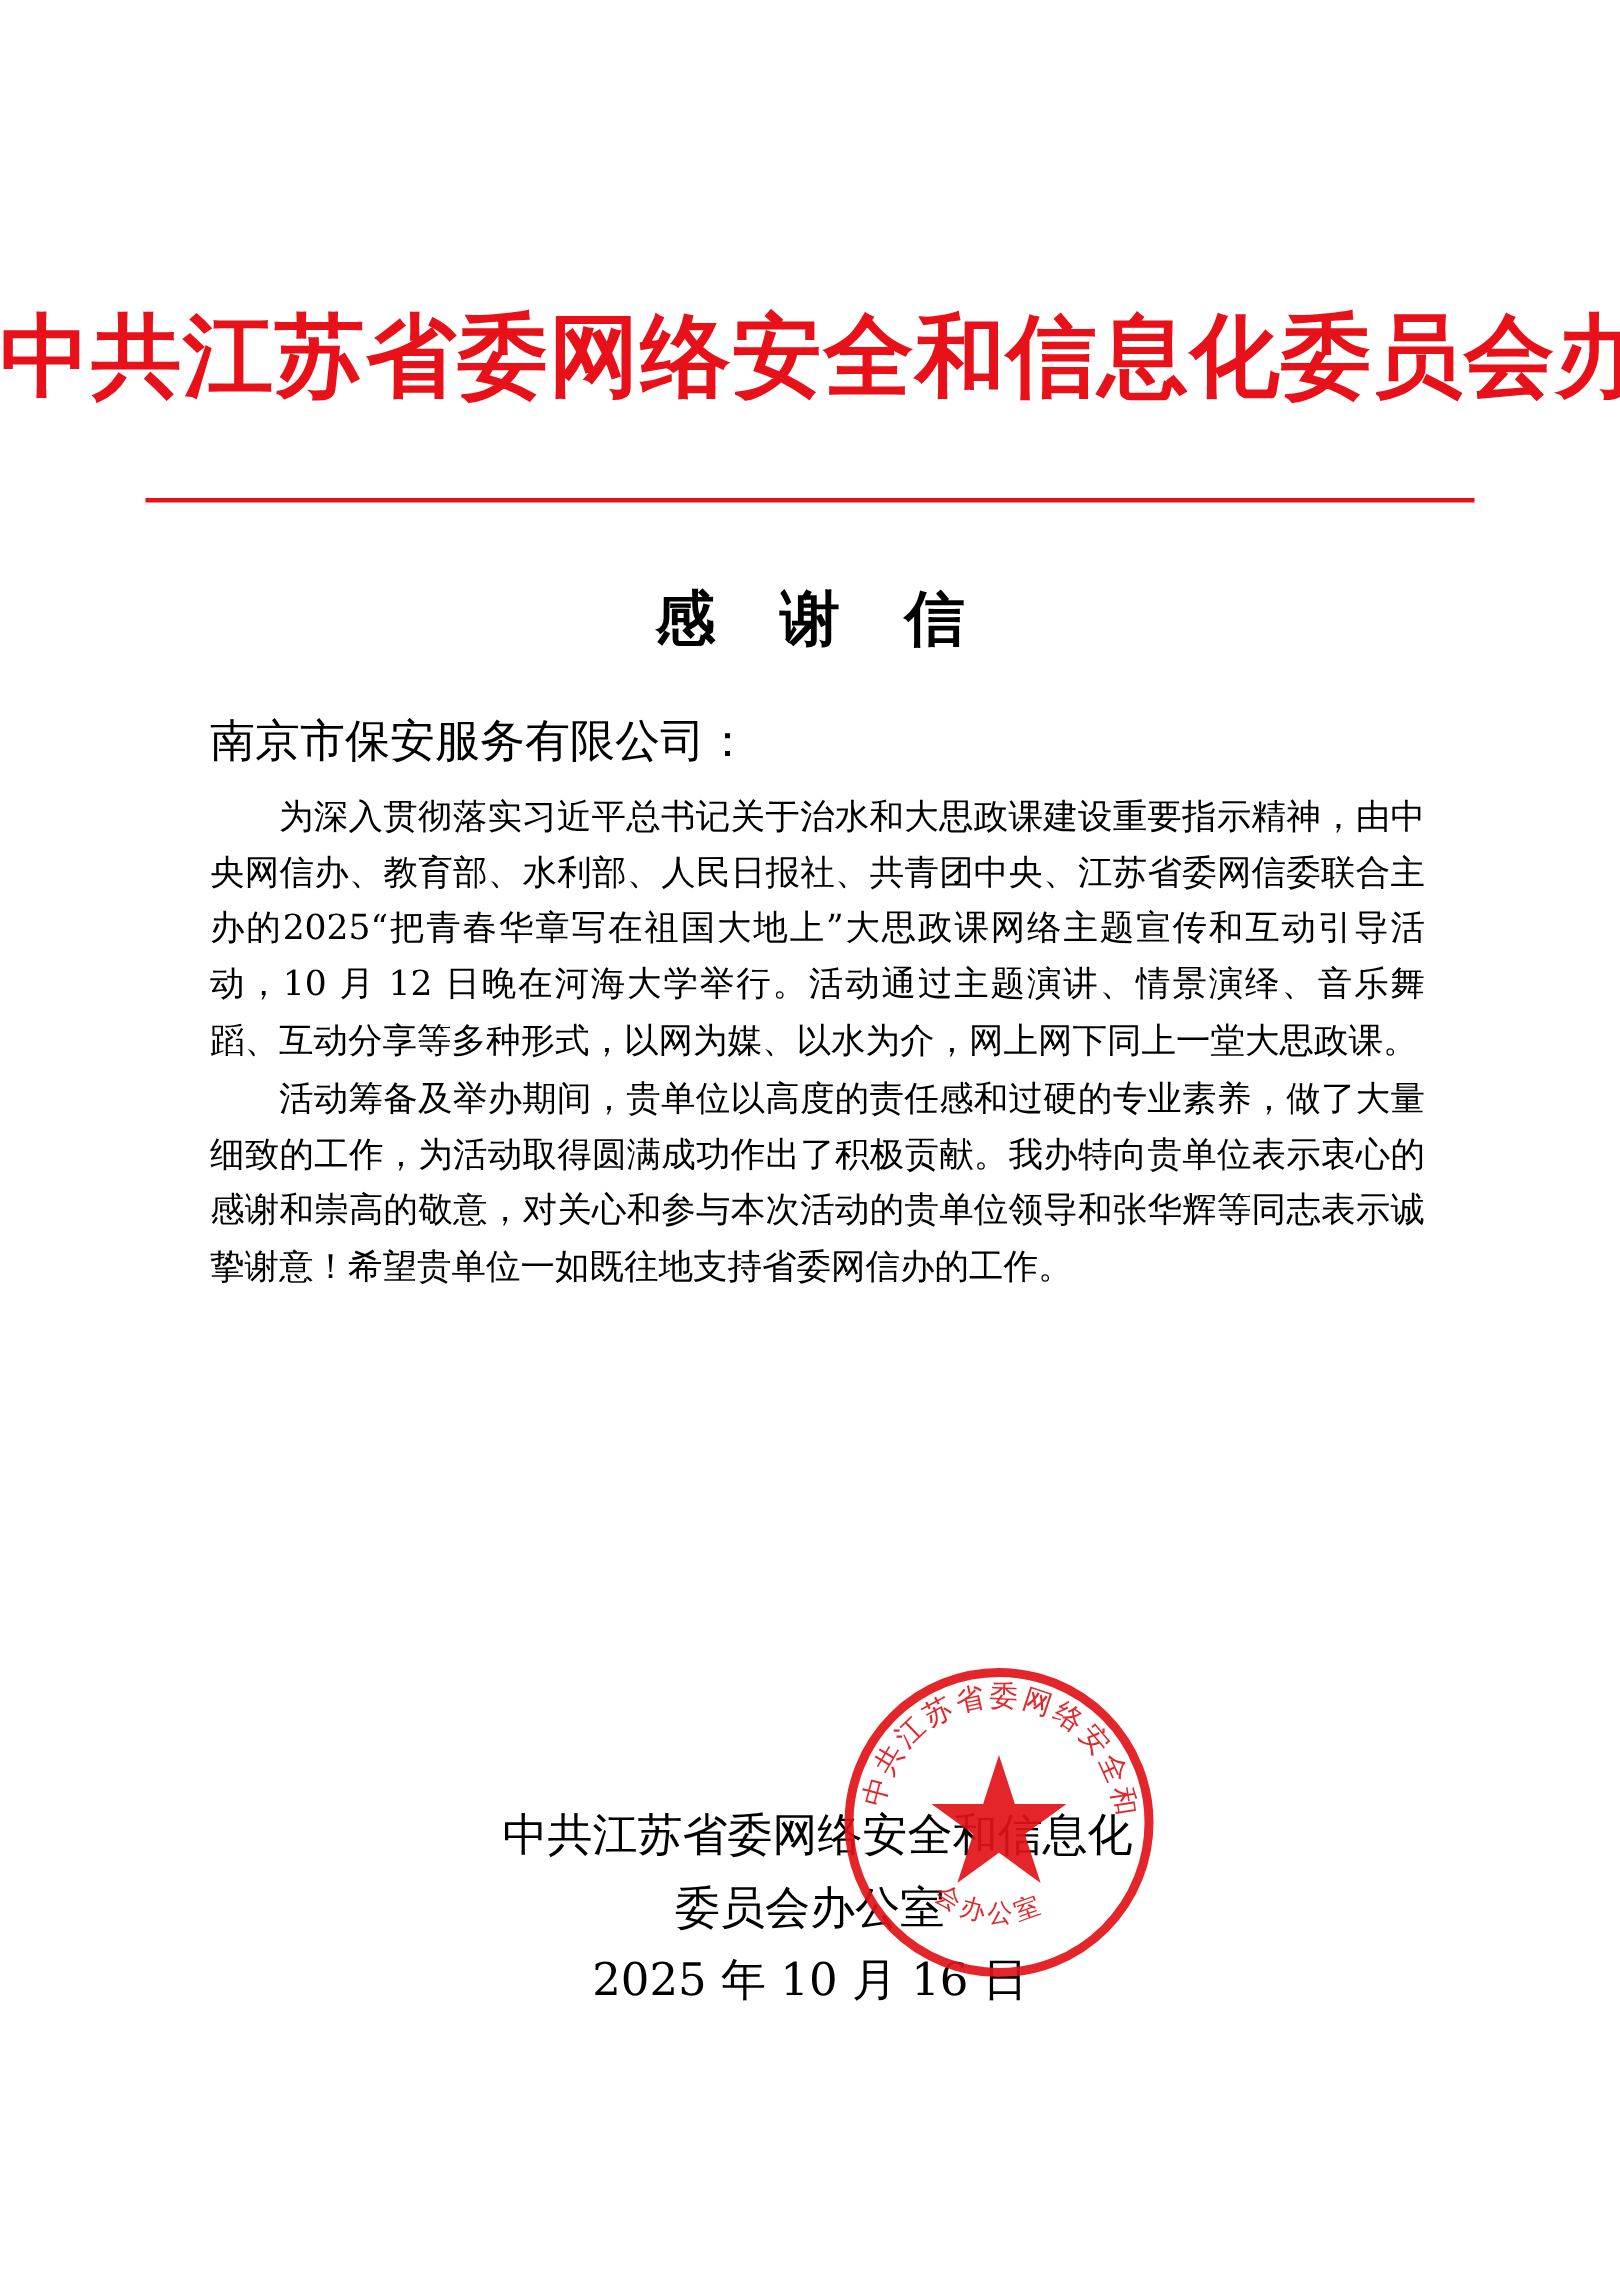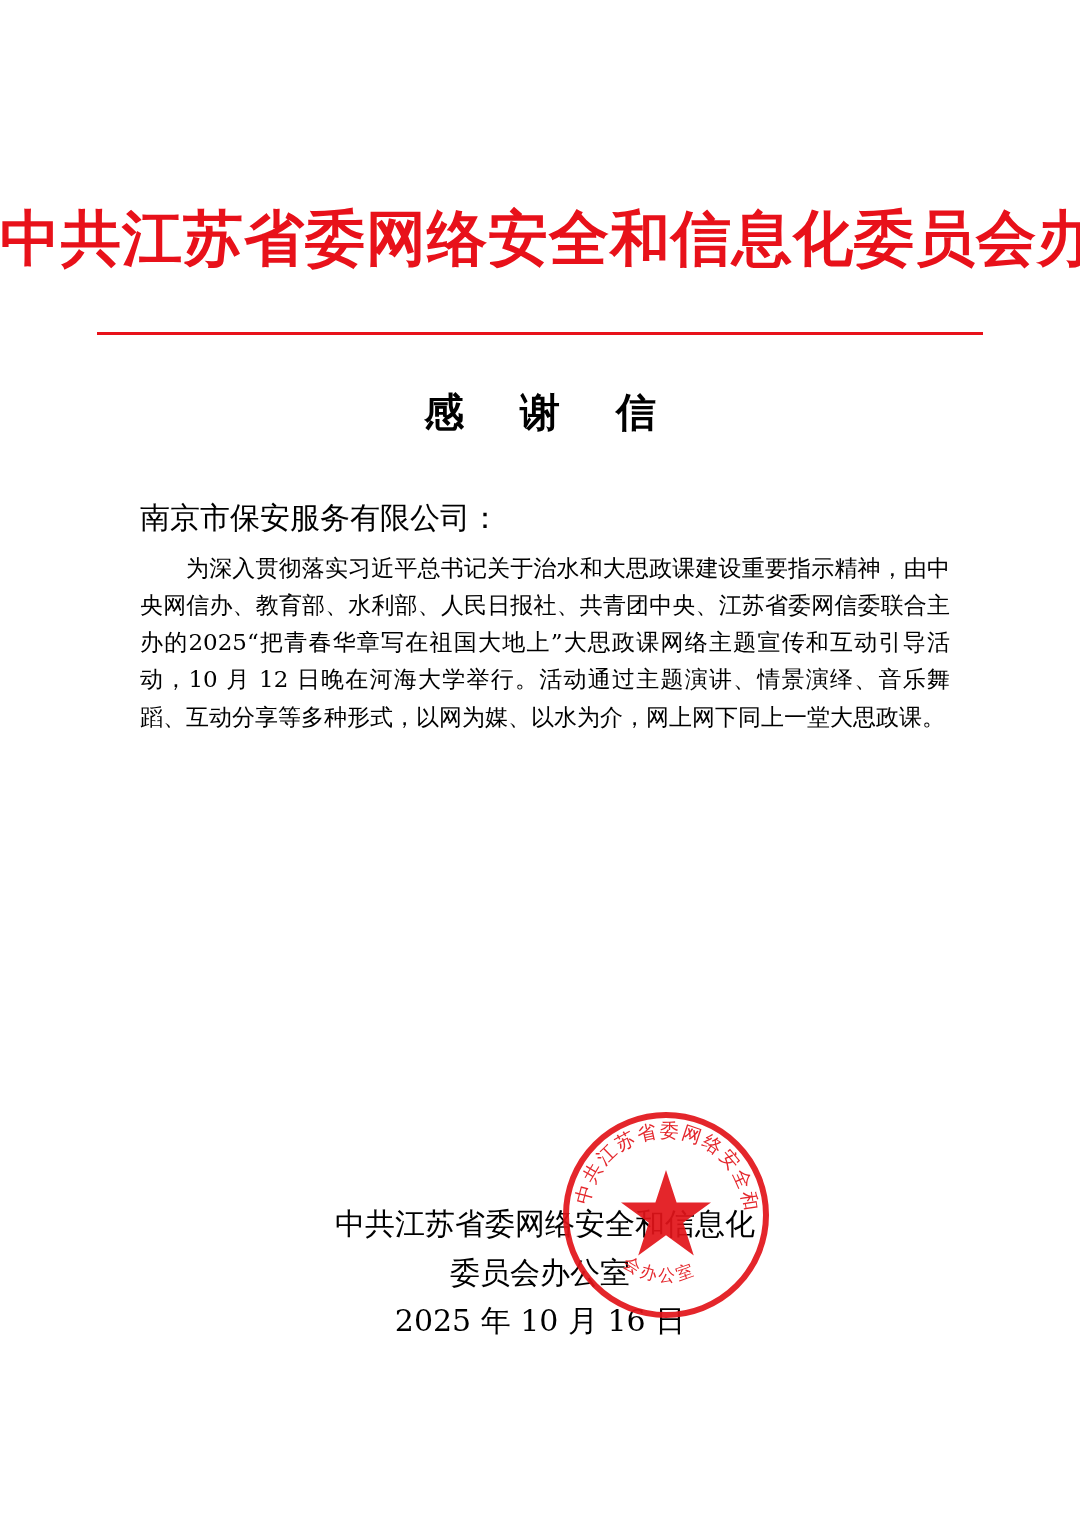--- a/index.html
+++ b/index.html
@@ -52,35 +52,34 @@
   .doc-title {
     position: absolute;
     top: 385px;
     left: 0;
     width: 1080px;
     text-align: center;
     font-size: 40px;
     font-weight: bold;
     letter-spacing: 16px;
     text-indent: 16px;
-    font-family: Liberation Mono, monospace;
+    font-family: Liberation Sans, sans-serif;
   }
 
   
   .body-wrap {
     position: absolute;
     top: 472px;
     left: 140px;
     width: 810px;
   }
   .salutation {
     font-size: 30px;
     line-height: 1.55;
     margin-bottom: 8px;
-    margin-top: 23px;
   }
   .para {
     font-size: 23px;
     line-height: 1.62;
     text-indent: 2em;
     text-align: justify;
     text-justify: inter-ideograph;
     margin: 0 0 2px 0;
   }
 
@@ -122,20 +121,21 @@
   <div class="letterhead">
     <div class="letterhead-title">中共江苏省委网络安全和信息化委员会办公室</div>
   </div>
   <div class="letterhead-rule"></div>
 
   <div class="doc-title">感 谢 信</div>
 
   <div class="body-wrap">
     <div class="salutation">南京市保安服务有限公司：</div>
     <p class="para">为深入贯彻落实习近平总书记关于治水和大思政课建设重要指示精神，由中央网信办、教育部、水利部、人民日报社、共青团中央、江苏省委网信委联合主办的2025“把青春华章写在祖国大地上”大思政课网络主题宣传和互动引导活动，10 月 12 日晚在河海大学举行。活动通过主题演讲、情景演绎、音乐舞蹈、互动分享等多种形式，以网为媒、以水为介，网上网下同上一堂大思政课。</p>
+    <p class="para">活动筹备及举办期间，贵单位以高度的责任感和过硬的专业素养，做了大量细致的工作，为活动取得圆满成功作出了积极贡献。我办特向贵单位表示衷心的感谢和崇高的敬意，对关心和参与本次活动的贵单位领导和张华辉等同志表示诚挚谢意！希望贵单位一如既往地支持省委网信办的工作。</p>
   </div>
 
   <svg class="seal" viewBox="0 0 214 214">
     <g fill="none" stroke="#e2141a" stroke-width="6">
       <circle cx="107" cy="107" r="100"></circle>
     </g>
     <g fill="#e2141a">
 
       <polygon points="107,62 117.6,94.6 152,94.6 124.2,114.8 134.8,147.4 107,127.2 79.2,147.4 89.8,114.8 62,94.6 96.4,94.6"></polygon>
     </g>

